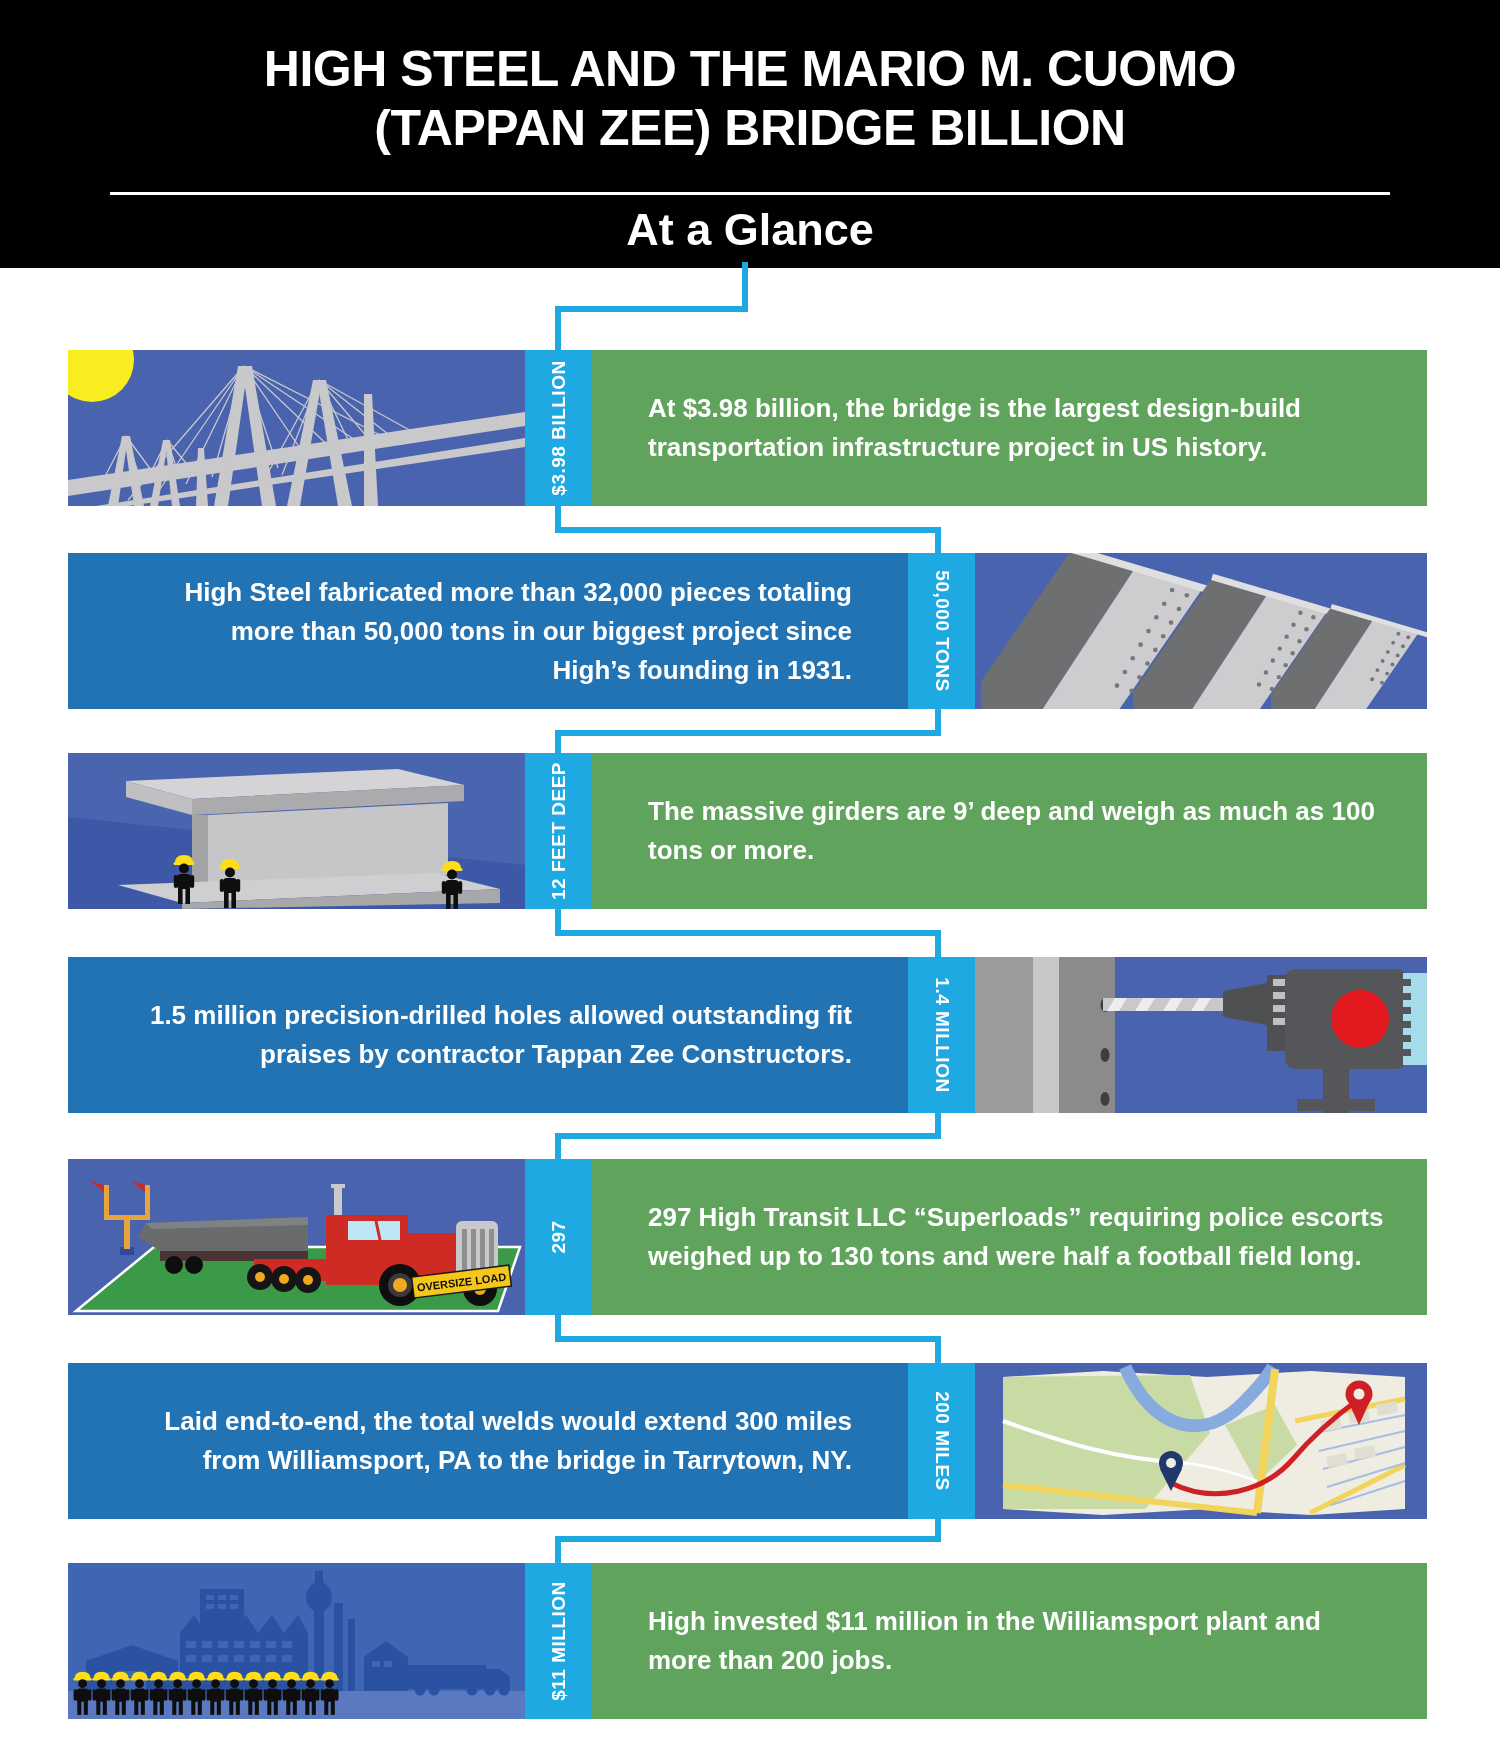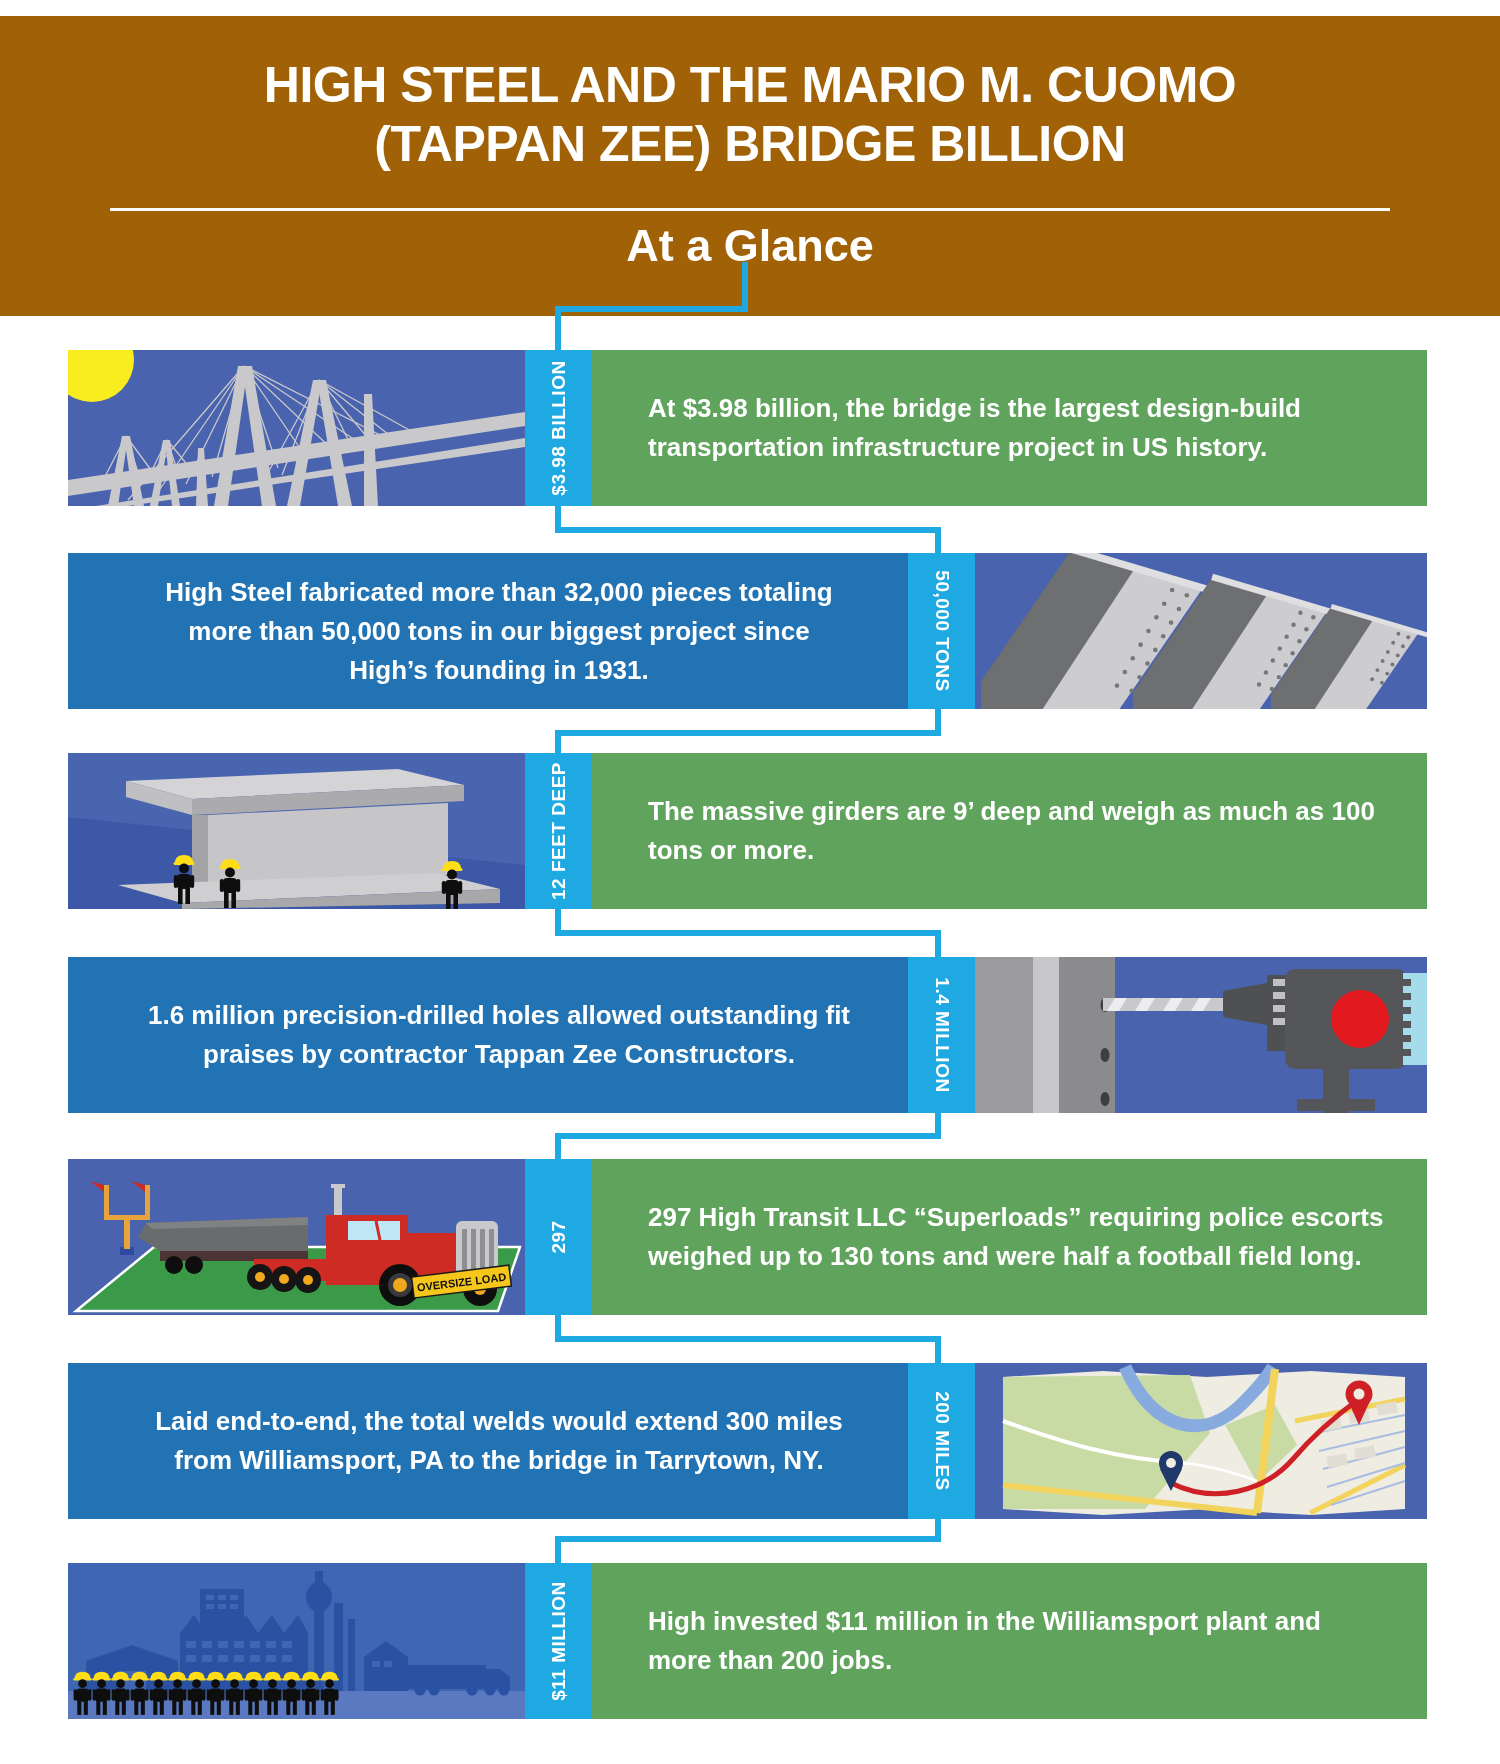--- a/index.html
+++ b/index.html
@@ -1,20 +1,20 @@
 <!DOCTYPE html>
 <html><head>
 <meta charset="utf-8">
 <style>
   html,body{margin:0;padding:0;background:#ffffff;}
   #page{position:relative;width:1500px;height:1764px;background:#ffffff;overflow:hidden;
         font-family:"Liberation Sans","DejaVu Sans",sans-serif;}
 
   
-  #header{position:absolute;left:0;top:16px;width:1500px;height:300px;background:#a16207;}
+  #header{position:absolute;left:0;top:0;width:1500px;height:268px;background:#000000;}
   #header .title{position:absolute;left:0;top:40px;width:1500px;text-align:center;color:#fff;
         font-weight:bold;font-size:50px;line-height:1.17;letter-spacing:-0.5px;}
   #header .divider{position:absolute;left:110px;top:192px;width:1280px;height:3px;background:#fff;}
   #header .subtitle{position:absolute;left:0;top:204px;width:1500px;text-align:center;color:#fff;
         font-size:45px;font-weight:bold;}
 
   
   #connectors{position:absolute;left:0;top:0;width:1500px;height:1764px;z-index:0;pointer-events:none;}
 
   
@@ -29,21 +29,21 @@
   .vlabel.at-right{left:908px;width:67px;}
   .vlabel span{position:absolute;left:50%;top:50%;white-space:nowrap;color:#fff;font-weight:bold;
         font-size:19px;letter-spacing:0.5px;}
   .vlabel.up span{transform:translate(-50%,-50%) rotate(-90deg);}
   .vlabel.down span{transform:translate(-50%,-50%) rotate(90deg);}
   .textbox{display:flex;align-items:center;color:#fff;font-weight:bold;font-size:26px;line-height:1.5;}
   .textbox p{margin:0;}
   .textbox.green{left:592px;width:835px;background:#60A35C;}
   .textbox.green p{padding:0 38px 0 56px;}
   .textbox.blue{left:68px;width:840px;background:#2273B4;justify-content:flex-end;text-align:right;}
-  .textbox.blue p{padding:0 56px 0 78px;text-align:center;}
+  .textbox.blue p{padding:0 56px 0 78px;}
 
   .r1{top:350px;} .r2{top:553px;} .r3{top:753px;} .r4{top:957px;}
   .r5{top:1159px;} .r6{top:1363px;} .r7{top:1563px;}
 </style>
 </head>
 <body>
 
 <svg width="0" height="0" style="position:absolute" aria-hidden="true">
   <defs>
     <g id="worker">
@@ -216,21 +216,21 @@
     <div class="vlabel at-left up">
       <span>12 FEET DEEP</span>
     </div>
     <div class="textbox green">
       <p>The massive girders are 9’ deep and weigh as much as 100 tons or more.</p>
     </div>
   </section>
 
   <section class="row r4">
     <div class="textbox blue">
-      <p>1.6 million precision-drilled holes allowed outstanding fit praises by contractor Tappan Zee Constructors.</p>
+      <p>1.5 million precision-drilled holes allowed outstanding fit praises by contractor Tappan Zee Constructors.</p>
     </div>
     <div class="vlabel at-right down">
       <span>1.4 MILLION</span>
     </div>
     <div class="illus right">
       <svg width="452" height="156" viewBox="0 0 452 156">
         <rect width="452" height="156" fill="#4A63AE"></rect>
         <rect x="0" y="0" width="58" height="156" fill="#9B9B9D"></rect>
         <rect x="58" y="0" width="26" height="156" fill="#C7C7C9"></rect>
         <rect x="84" y="0" width="56" height="156" fill="#8B8B8D"></rect>

